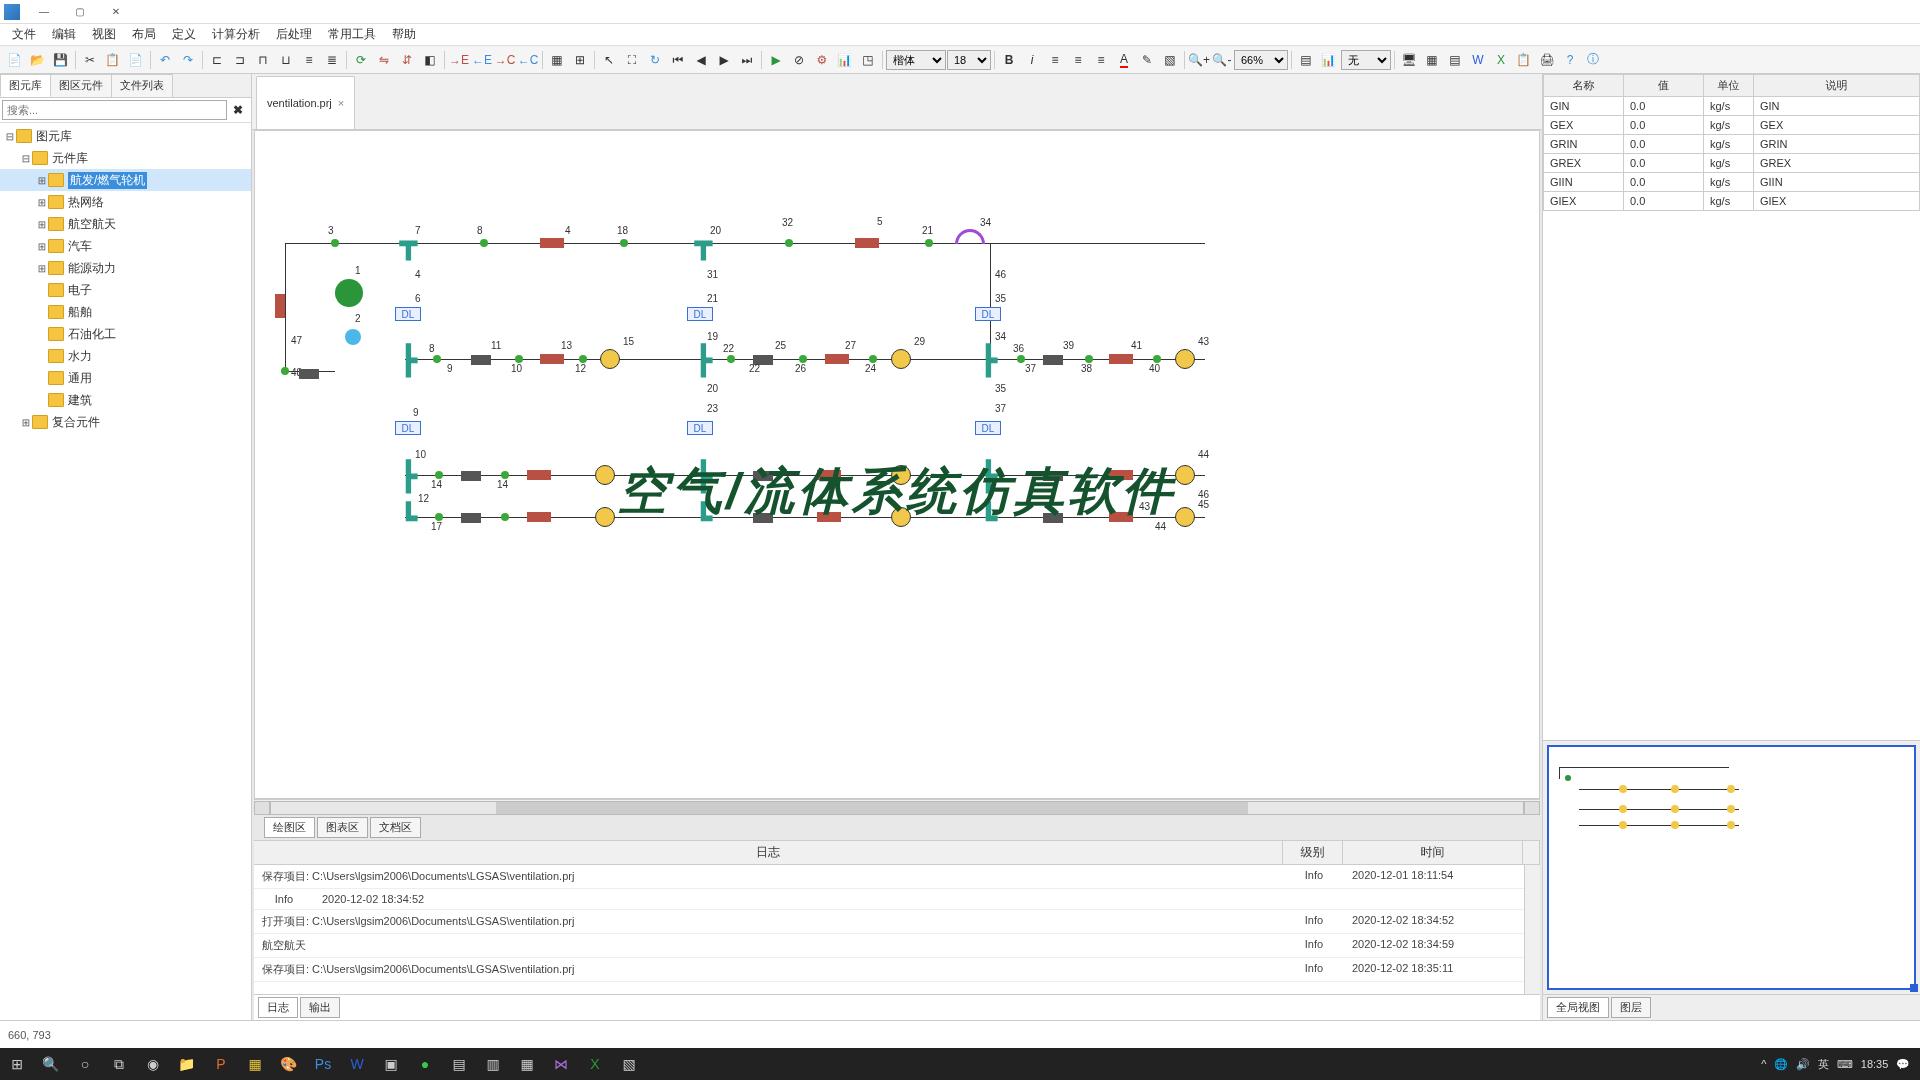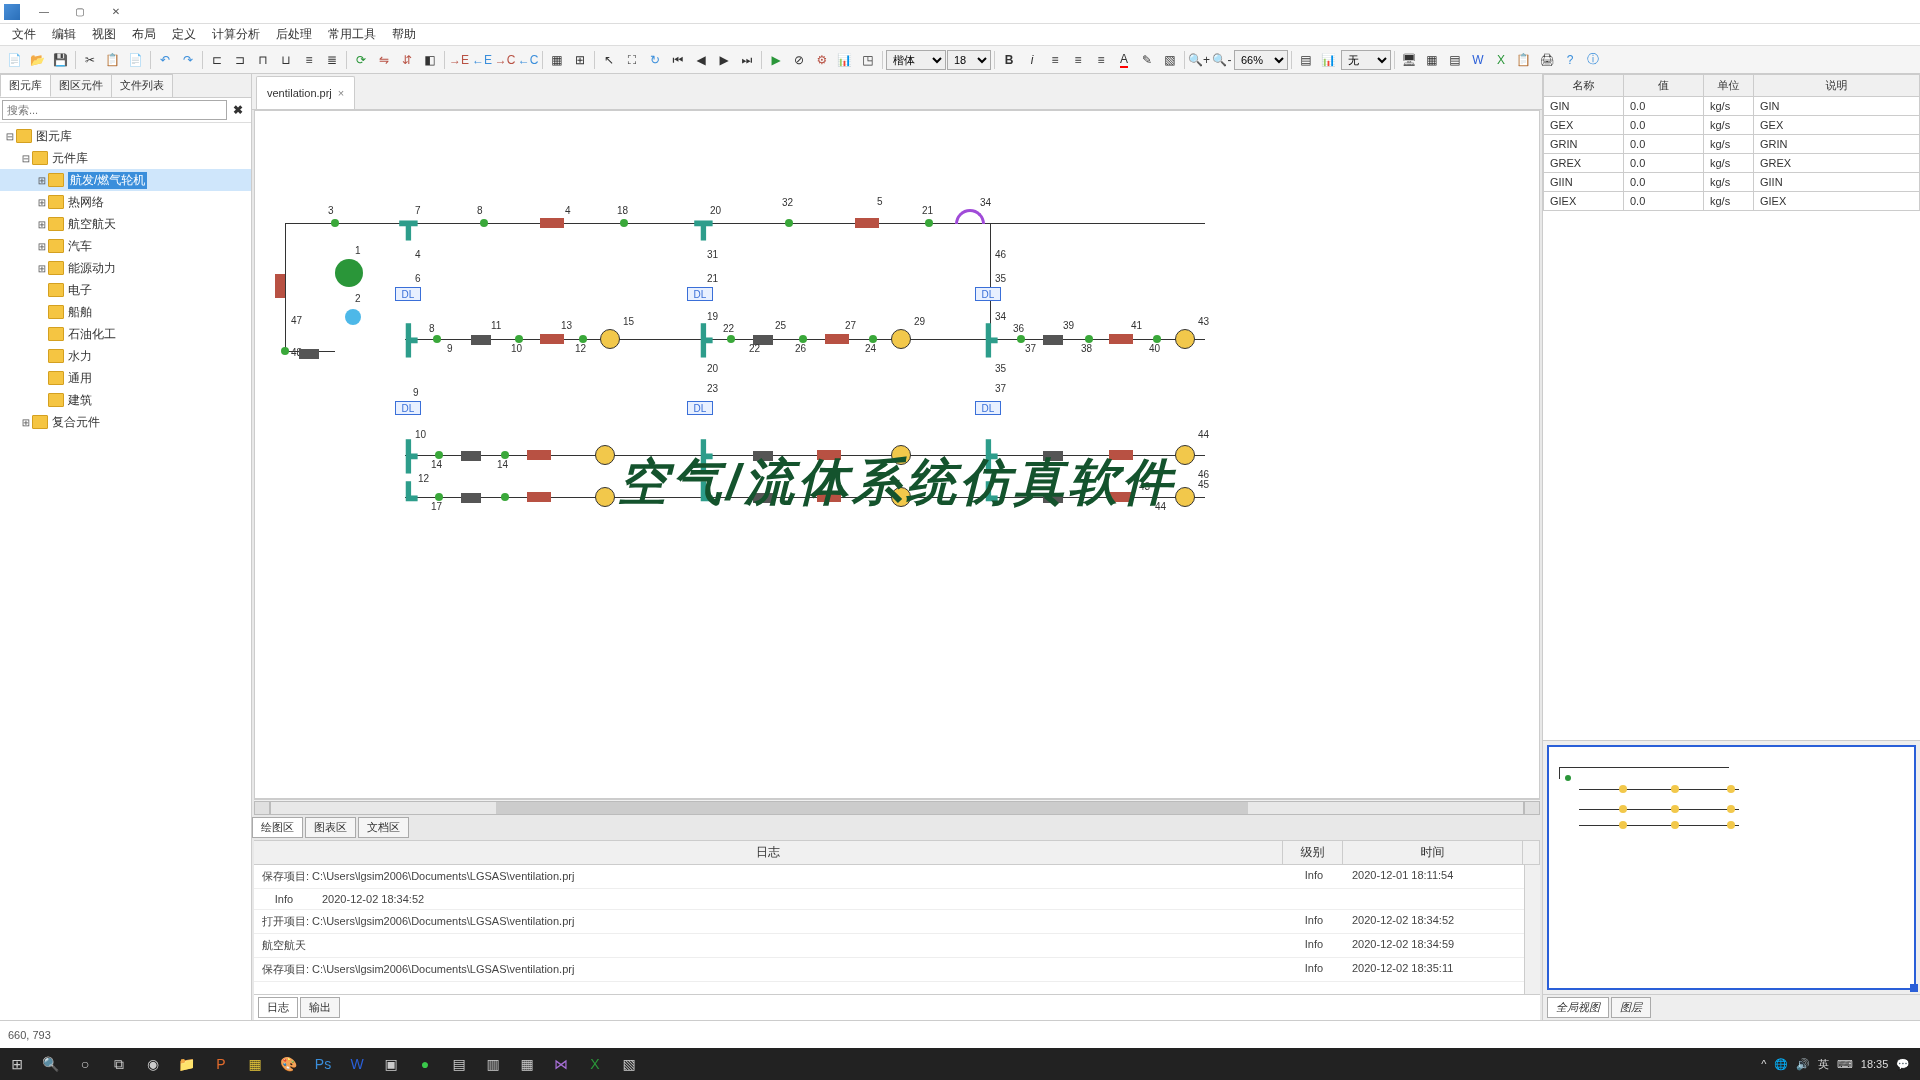--- a/index.html
+++ b/index.html
@@ -26,30 +26,30 @@
 .tree { flex: 1; overflow: auto; padding: 2px 0; }
 .tree-node { display: flex; align-items: center; height: 22px; padding-left: 4px; cursor: pointer; white-space: nowrap; }
 .tree-node .expander { width: 12px; text-align: center; font-size: 10px; color: #555; }
 .tree-node .folder-icon { width: 16px; height: 14px; background: #f5c542; border: 1px solid #d4a020; border-radius: 1px; margin-right: 4px; }
 .tree-node.selected { background: #cfe6fb; }
 .tree-node.selected .label-text { background: #3a8edb; color: #fff; padding: 0 2px; }
 .indent-1 { padding-left: 20px; }
 .indent-2 { padding-left: 36px; }
 .center-panel { flex: 1; display: flex; flex-direction: column; background: #e8e8e8; position: relative; }
 .doc-tabs { display: flex; background: #f0f0f0; border-bottom: 1px solid #ccc; padding: 2px 4px 0 4px; }
-.doc-tab { padding: 10px 10px; font-size: 11px; background: #fff; border: 1px solid #ccc; border-bottom: none; border-radius: 2px 2px 0 0; display: flex; align-items: center; gap: 6px; }
+.doc-tab { padding: 20px 10px; font-size: 11px; background: #fff; border: 1px solid #ccc; border-bottom: none; border-radius: 2px 2px 0 0; display: flex; align-items: center; gap: 6px; }
 .doc-tab .close-x { font-size: 11px; color: #888; cursor: pointer; }
 .canvas { flex: 1; background: #fff; position: relative; overflow: hidden; border: 1px solid #ccc; margin: 0 2px; }
 .watermark { position: absolute; left: 50%; top: 54%; transform: translate(-50%, -50%); font-size: 50px; font-weight: 600; color: #14532d; white-space: nowrap; pointer-events: none; letter-spacing: 4px; font-style: italic; }
 .schematic { position: absolute; inset: 0; }
 .hscroll { height: 16px; background: #f0f0f0; border-top: 1px solid #ccc; display: flex; align-items: center; margin: 0 2px; }
 .hscroll-btn { width: 16px; height: 14px; background: #e0e0e0; border: 1px solid #bbb; cursor: pointer; }
 .hscroll-track { flex: 1; height: 14px; background: #e8e8e8; border: 1px solid #bbb; position: relative; }
 .hscroll-thumb { position: absolute; left: 18%; width: 60%; height: 100%; background: #ccc; }
-.bottom-views { display: flex; padding: 2px 0; gap: 2px; }
+.bottom-views { display: flex; padding: 2px 12px; gap: 2px; }
 .bview-tab { padding: 2px 8px; font-size: 11px; border: 1px solid #aaa; background: #f5f5f5; cursor: pointer; }
 .bview-tab.active { background: #fff; }
 .log-panel { height: 180px; background: #fff; border-top: 1px solid #ccc; margin: 0 2px; display: flex; flex-direction: column; }
 .log-header { display: flex; background: #f0f0f0; border-bottom: 1px solid #ccc; font-size: 12px; }
 .log-header div { padding: 3px 8px; border-right: 1px solid #ccc; text-align: center; }
 .log-col-msg { flex: 1; }
 .log-col-level { width: 60px; }
 .log-col-time { width: 180px; }
 .log-body { flex: 1; overflow: auto; position: relative; }
 .log-row { display: flex; font-size: 11px; color: #444; border-bottom: 1px solid #eee; padding: 4px 0; }
@@ -58,21 +58,21 @@
 .log-row .tm { width: 180px; padding-left: 8px; }
 .log-scroll { width: 16px; background: #f0f0f0; border-left: 1px solid #ccc; }
 .log-footer { display: flex; padding: 2px 4px; gap: 2px; border-top: 1px solid #ccc; }
 .right-panel { width: 378px; background: #fff; border-left: 1px solid #ccc; display: flex; flex-direction: column; }
 .param-table { width: 100%; border-collapse: collapse; }
 .param-table th, .param-table td { border: 1px solid #ccc; padding: 3px 6px; font-size: 11px; text-align: left; }
 .param-table th { background: #f0f0f0; font-weight: normal; text-align: center; }
 .param-body { flex: 1; overflow: auto; }
 .overview { height: 280px; border-top: 1px solid #ccc; background: #eee; display: flex; flex-direction: column; }
 .overview-canvas { flex: 1; background: #fff; margin: 4px; border: 2px solid #2a5fd8; position: relative; }
-.overview-tabs { display: flex; padding: 2px 4px; gap: 2px; border-top: 1px solid #ccc; font-style: italic; }
+.overview-tabs { display: flex; padding: 2px 4px; gap: 2px; border-top: 1px solid #ccc; }
 .status-bar { height: 28px; background: #fff; border-top: 1px solid #ccc; display: flex; align-items: center; padding: 0 8px; font-size: 11px; color: #555; }
 .taskbar { position: absolute; left: 0; right: 0; bottom: 0; height: 32px; background: #222; display: flex; align-items: center; }
 .taskbar .tb-item { width: 34px; height: 28px; display: flex; align-items: center; justify-content: center; color: #ccc; font-size: 14px; cursor: pointer; }
 .taskbar .tray { margin-left: auto; display: flex; align-items: center; gap: 8px; color: #ddd; font-size: 11px; padding-right: 10px; }
 
 .node-dot { position: absolute; width: 8px; height: 8px; background: #3aa83a; border-radius: 50%; }
 .node-label { position: absolute; font-size: 10px; color: #333; }
 .pipe-h { position: absolute; height: 1px; background: #333; }
 .pipe-v { position: absolute; width: 1px; background: #333; }
 .valve-gold { position: absolute; width: 20px; height: 20px; background: #f2c84b; border: 1px solid #333; border-radius: 50%; }

